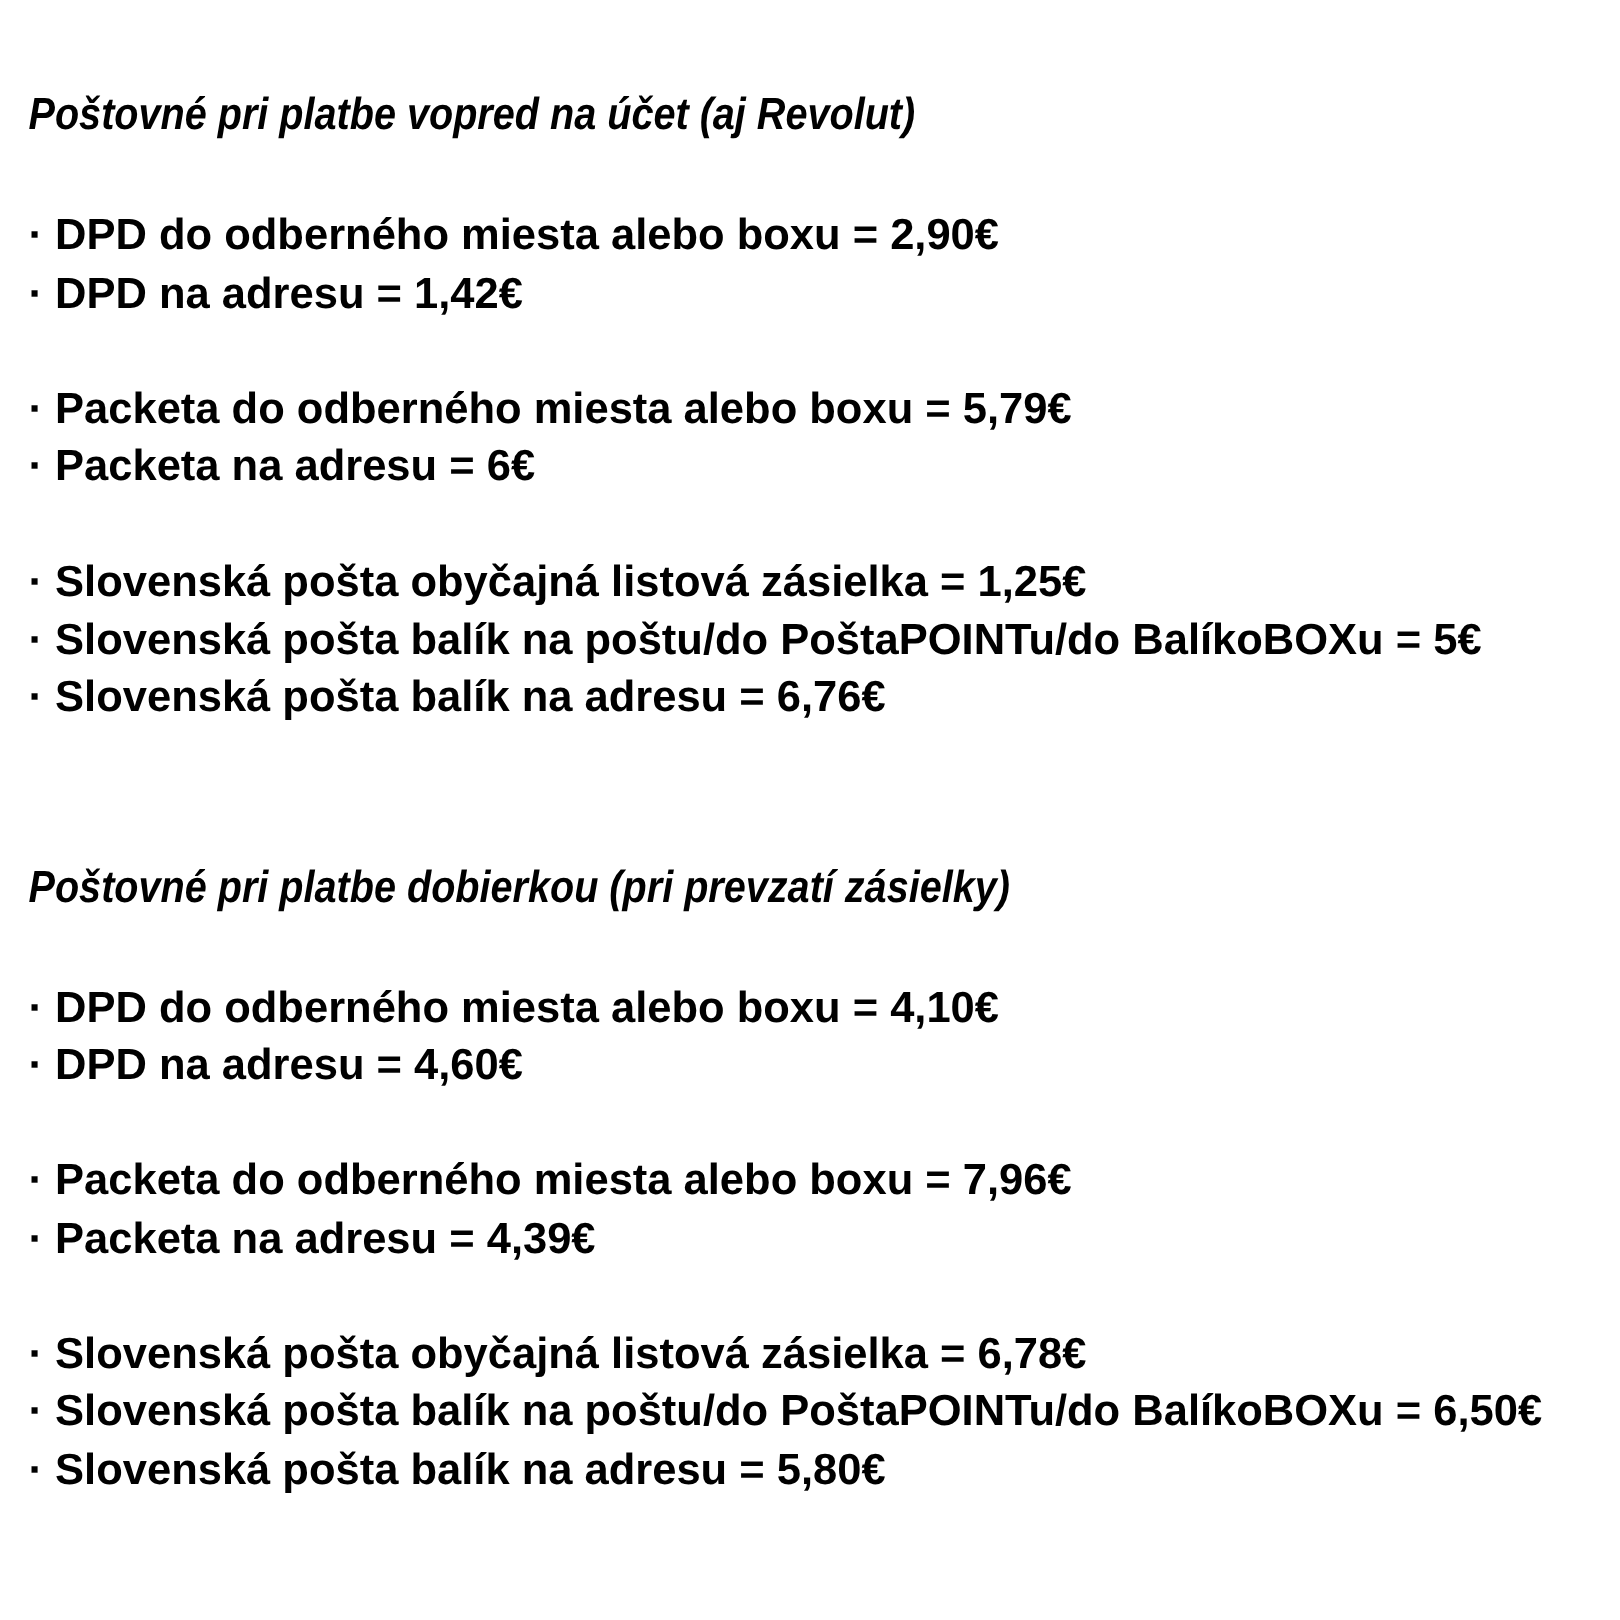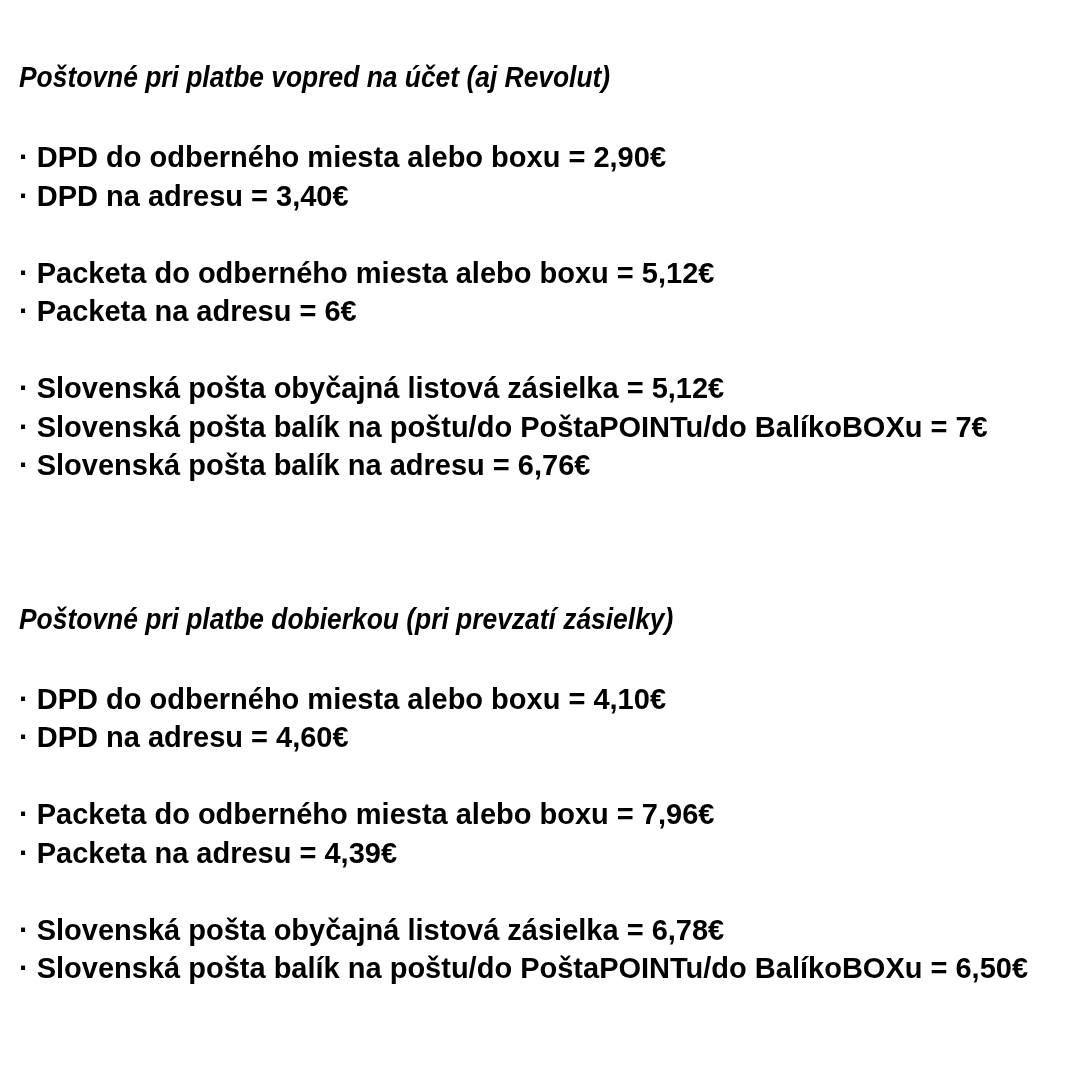--- a/index.html
+++ b/index.html
@@ -22,21 +22,21 @@
     font-size: 30px;
     line-height: 38px;
     font-weight: 700;
     font-style: italic;
     margin: 0 0 42px 0;
     white-space: nowrap;
     transform: scaleX(0.88);
     transform-origin: 0 50%;
   }
   .price-section.second {
-    margin-top: 115px;
+    margin-top: 88px;
   }
   .carrier-group + .carrier-group {
     margin-top: 38.5px;
   }
   .price-line {
     font-size: 29px;
     line-height: 38.5px;
     margin: 0;
     white-space: nowrap;
     font-weight: bold;
@@ -45,47 +45,48 @@
 </head>
 <body>
 
 <div class="page">
 
   <section class="price-section first">
     <h2 class="heading">Poštovné pri platbe vopred na účet (aj Revolut)</h2>
 
     <div class="carrier-group">
       <p class="price-line">· DPD do odberného miesta alebo boxu = 2,90€</p>
-      <p class="price-line">· DPD na adresu = 3,40€</p>
+      <p class="price-line">· DPD na adresu = 1,42€</p>
     </div>
 
     <div class="carrier-group">
-      <p class="price-line">· Packeta do odberného miesta alebo boxu = 5,12€</p>
+      <p class="price-line">· Packeta do odberného miesta alebo boxu = 5,79€</p>
       <p class="price-line">· Packeta na adresu = 6€</p>
     </div>
 
     <div class="carrier-group">
-      <p class="price-line">· Slovenská pošta obyčajná listová zásielka = 5,12€</p>
-      <p class="price-line">· Slovenská pošta balík na poštu/do PoštaPOINTu/do BalíkoBOXu = 7€</p>
+      <p class="price-line">· Slovenská pošta obyčajná listová zásielka = 1,25€</p>
+      <p class="price-line">· Slovenská pošta balík na poštu/do PoštaPOINTu/do BalíkoBOXu = 5€</p>
       <p class="price-line">· Slovenská pošta balík na adresu = 6,76€</p>
     </div>
   </section>
 
   <section class="price-section second">
     <h2 class="heading">Poštovné pri platbe dobierkou (pri prevzatí zásielky)</h2>
 
     <div class="carrier-group">
       <p class="price-line">· DPD do odberného miesta alebo boxu = 4,10€</p>
       <p class="price-line">· DPD na adresu = 4,60€</p>
     </div>
 
     <div class="carrier-group">
       <p class="price-line">· Packeta do odberného miesta alebo boxu = 7,96€</p>
       <p class="price-line">· Packeta na adresu = 4,39€</p>
     </div>
 
     <div class="carrier-group">
       <p class="price-line">· Slovenská pošta obyčajná listová zásielka = 6,78€</p>
       <p class="price-line">· Slovenská pošta balík na poštu/do PoštaPOINTu/do BalíkoBOXu = 6,50€</p>
+      <p class="price-line">· Slovenská pošta balík na adresu = 5,80€</p>
     </div>
   </section>
 
 </div>
 
 </body></html>

